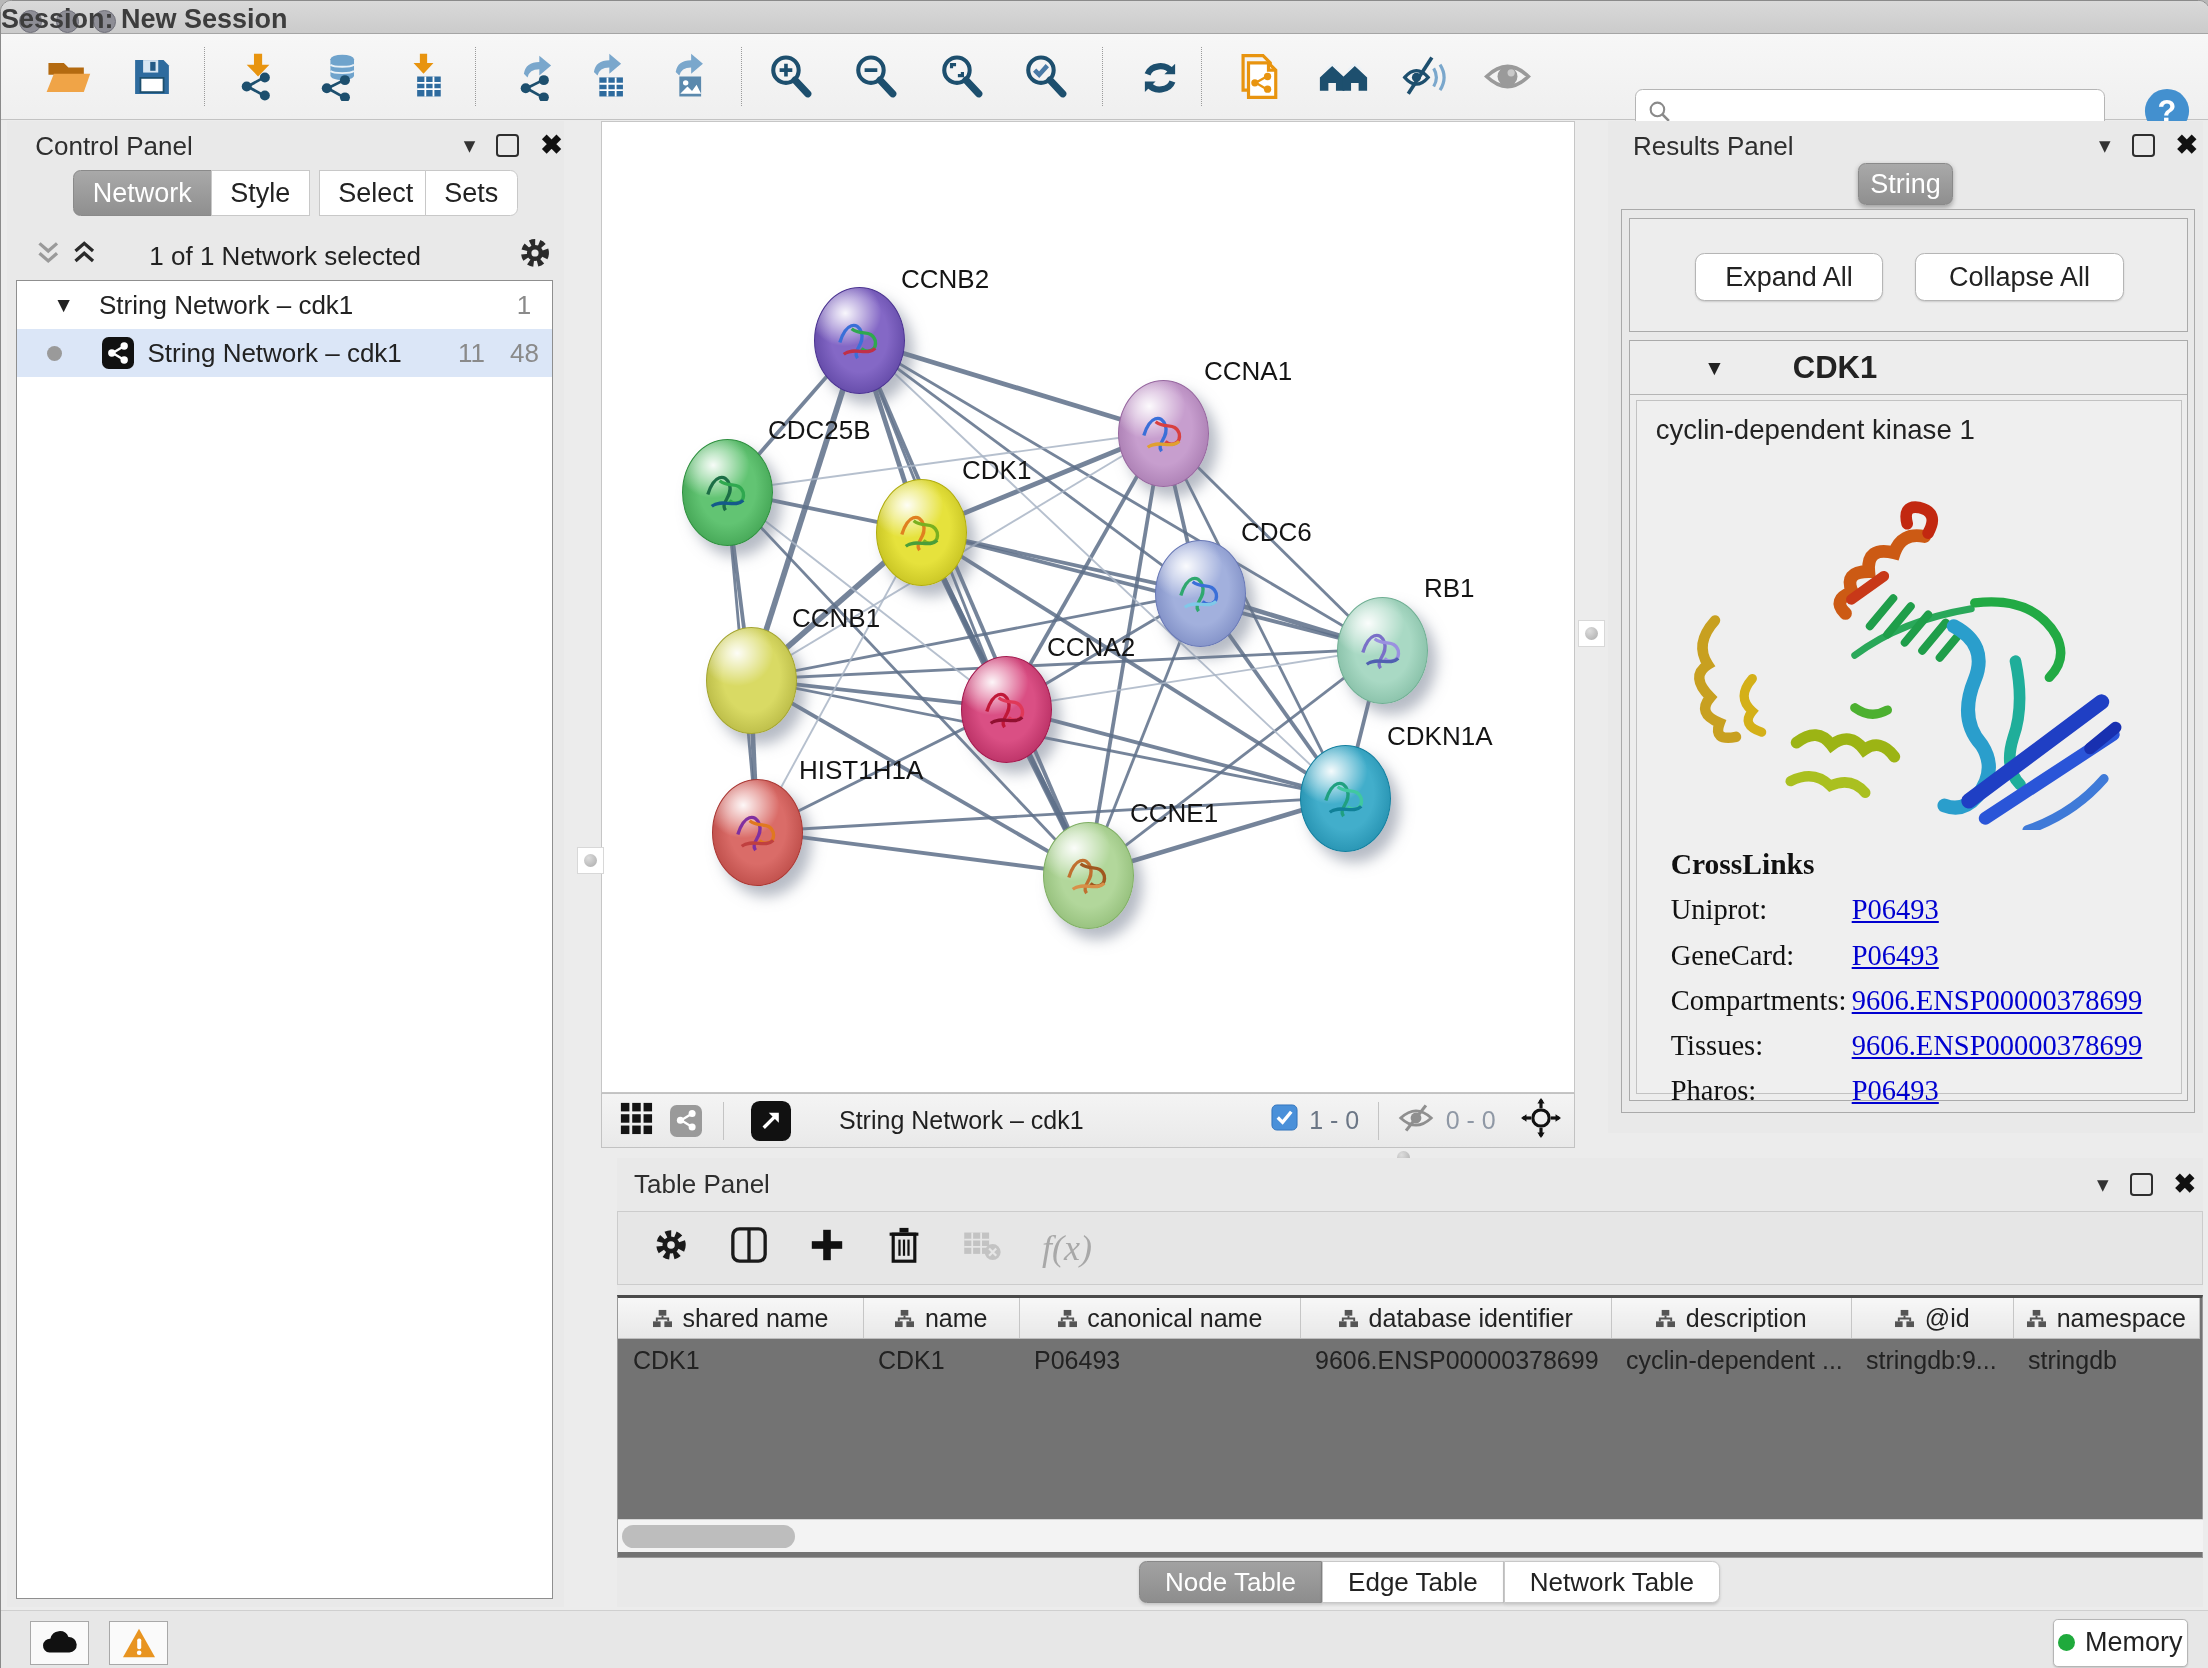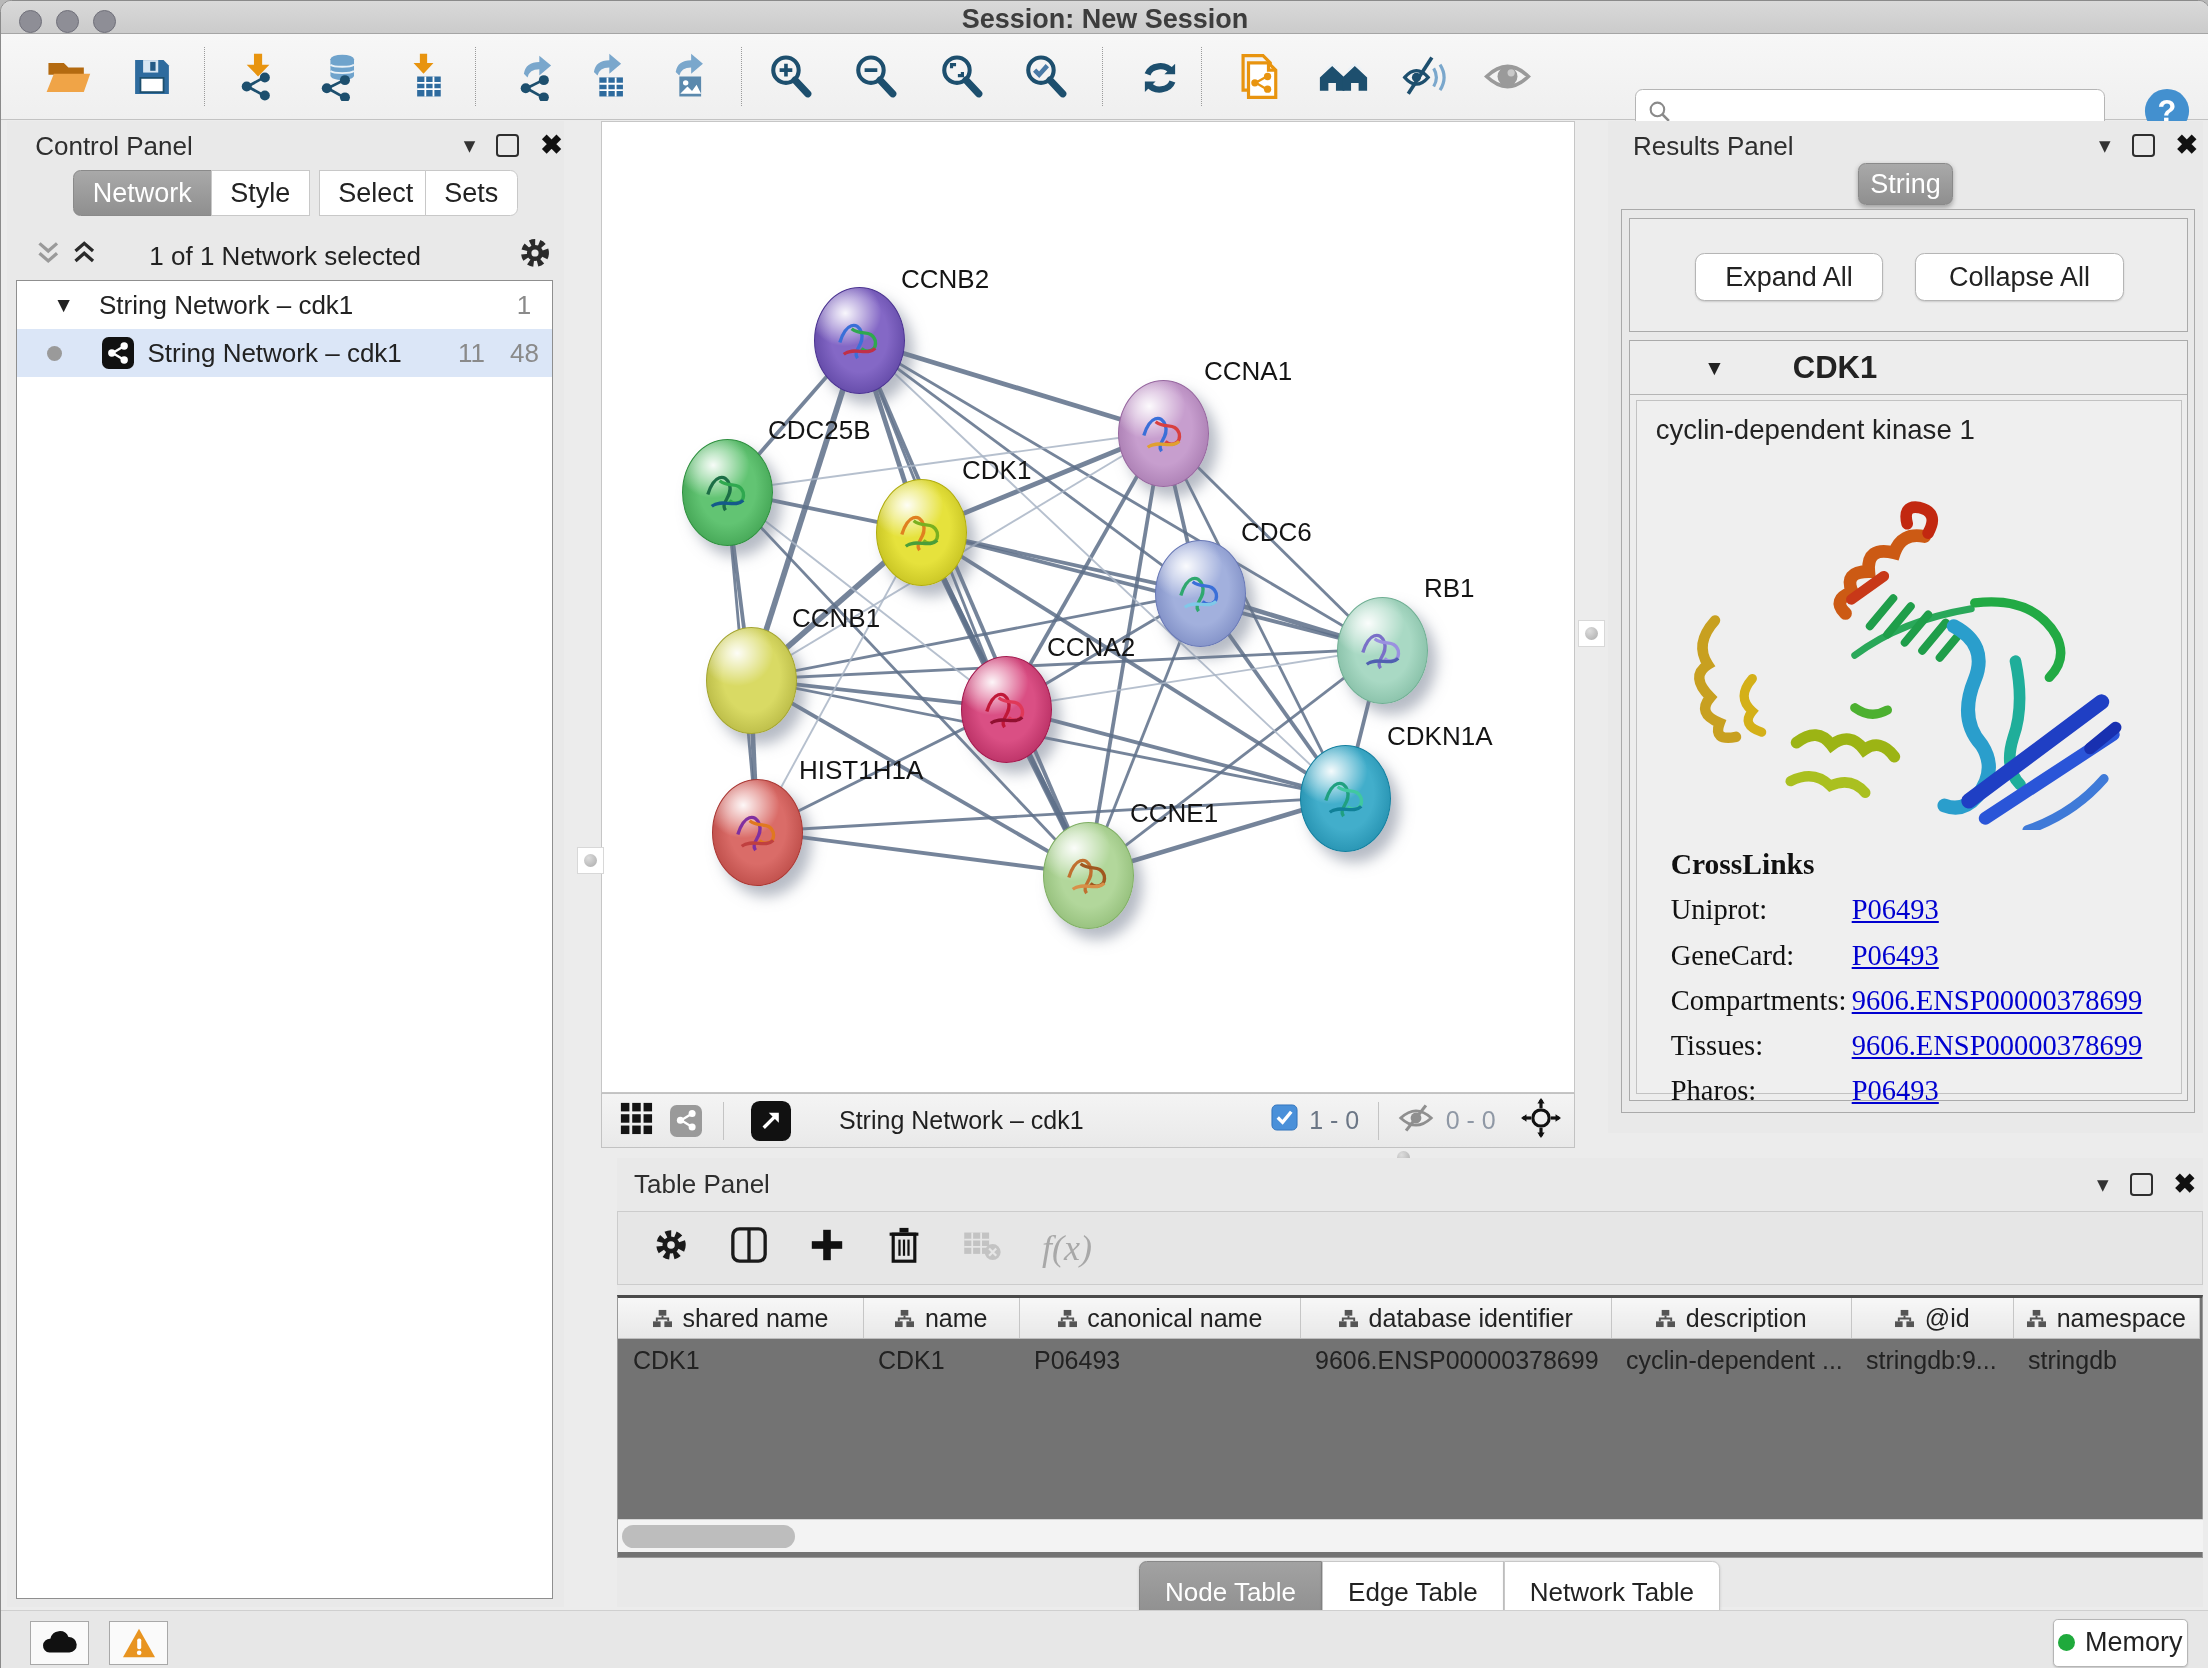--- a/index.html
+++ b/index.html
@@ -3,21 +3,21 @@
 <meta charset="utf-8">
 <style>
   html,body{margin:0;padding:0;background:#b8b8b8;font-family:"Liberation Sans",sans-serif;}
   #root{position:relative;width:2208px;height:1668px;background:#ececec;border:1px solid #8a8a8a;
         border-radius:11.4px 11.4px 0 0;overflow:hidden;font-size:25px;color:#222;}
   .abs{position:absolute;}
   
   .titlebar{left:0;top:0;width:2208px;height:32px;background:linear-gradient(#d9d9d9,#cbcbcb);
             border-bottom:1px solid #a5a5a5;}
   .tlight{width:21px;height:21px;border-radius:50%;background:#8e8e96;border:1px solid #70707a;top:8.6px;}
-  .wtitle{width:100%;text-align:center;top:2.9px;font-size:27px;font-weight:700;color:#3d3d3d;}
+  .wtitle{width:100%;text-align:left;top:2.9px;font-size:27px;font-weight:700;color:#3d3d3d;}
   .toolbar{left:0;top:33px;width:2208px;height:85px;background:linear-gradient(#f7f7f7,#efefef);
            border-bottom:1px solid #c2c2c2;}
   .tbi{top:16px;width:53px;height:53px;display:flex;align-items:center;justify-content:center;}
   .tbsep{top:13.3px;width:0;height:59px;border-left:1.9px dotted #9a9a9a;}
   .searchbox{left:1634px;top:55px;width:470px;height:44px;background:#fff;border:1px solid #b5b5b5;
              border-radius:7.6px;display:flex;align-items:center;padding-left:11.4px;box-sizing:border-box;}
   .searchbox input{border:none;outline:none;font-size:25px;width:399px;background:transparent;
                    font-family:"Liberation Sans",sans-serif;}
   
   .panelbg{background:#e9e9e9;}
@@ -59,21 +59,21 @@
   .twrap{left:616px;top:1294px;width:1586px;height:263px;background:#737373;border:1px solid #9a9a9a;
          border-top:3.8px solid #4a4a4a;box-sizing:border-box;overflow:hidden;}
   table.cy{border-collapse:collapse;table-layout:fixed;width:1581px;font-size:25px;}
   table.cy th{height:38px;background:linear-gradient(#f7f7f7,#e8e8e8);border-right:1px solid #c6c6c6;
               border-bottom:1px solid #bdbdbd;font-weight:400;}
   table.cy td{height:40px;padding-left:15px;white-space:nowrap;overflow:hidden;}
   .thc{display:flex;align-items:center;justify-content:center;gap:9.5px;}
   .hscroll{left:617px;top:1518px;width:1585px;height:32px;background:#f3f3f3;border-top:1px solid #d5d5d5;}
   .hthumb{left:3.8px;top:4.8px;width:173px;height:23px;border-radius:11.4px;background:#bdbdbd;}
   .bottabs{display:flex;}
-  .btab{height:40px;padding:10px 25px;display:flex;align-items:center;background:#fff;border:1px solid #c8c8c8;
+  .btab{height:40px;padding:0 25px;display:flex;align-items:center;background:#fff;border:1px solid #c8c8c8;
         font-size:26px;box-shadow:0 1.9px 2.9px rgba(0,0,0,.15);}
   .btab.sel{background:linear-gradient(#a2a2a2,#8d8d8d);color:#fff;border-color:#888;}
   
   .bottombar{left:0;top:1609px;width:2208px;height:59px;background:#e7e7e7;border-top:1px solid #cfcfcf;}
   .sqbtn{width:59px;height:44px;background:#fafafa;border:1.9px solid #a8a8a8;display:flex;align-items:center;
          justify-content:center;box-sizing:border-box;}
 </style>
 </head>
 <body>
 

